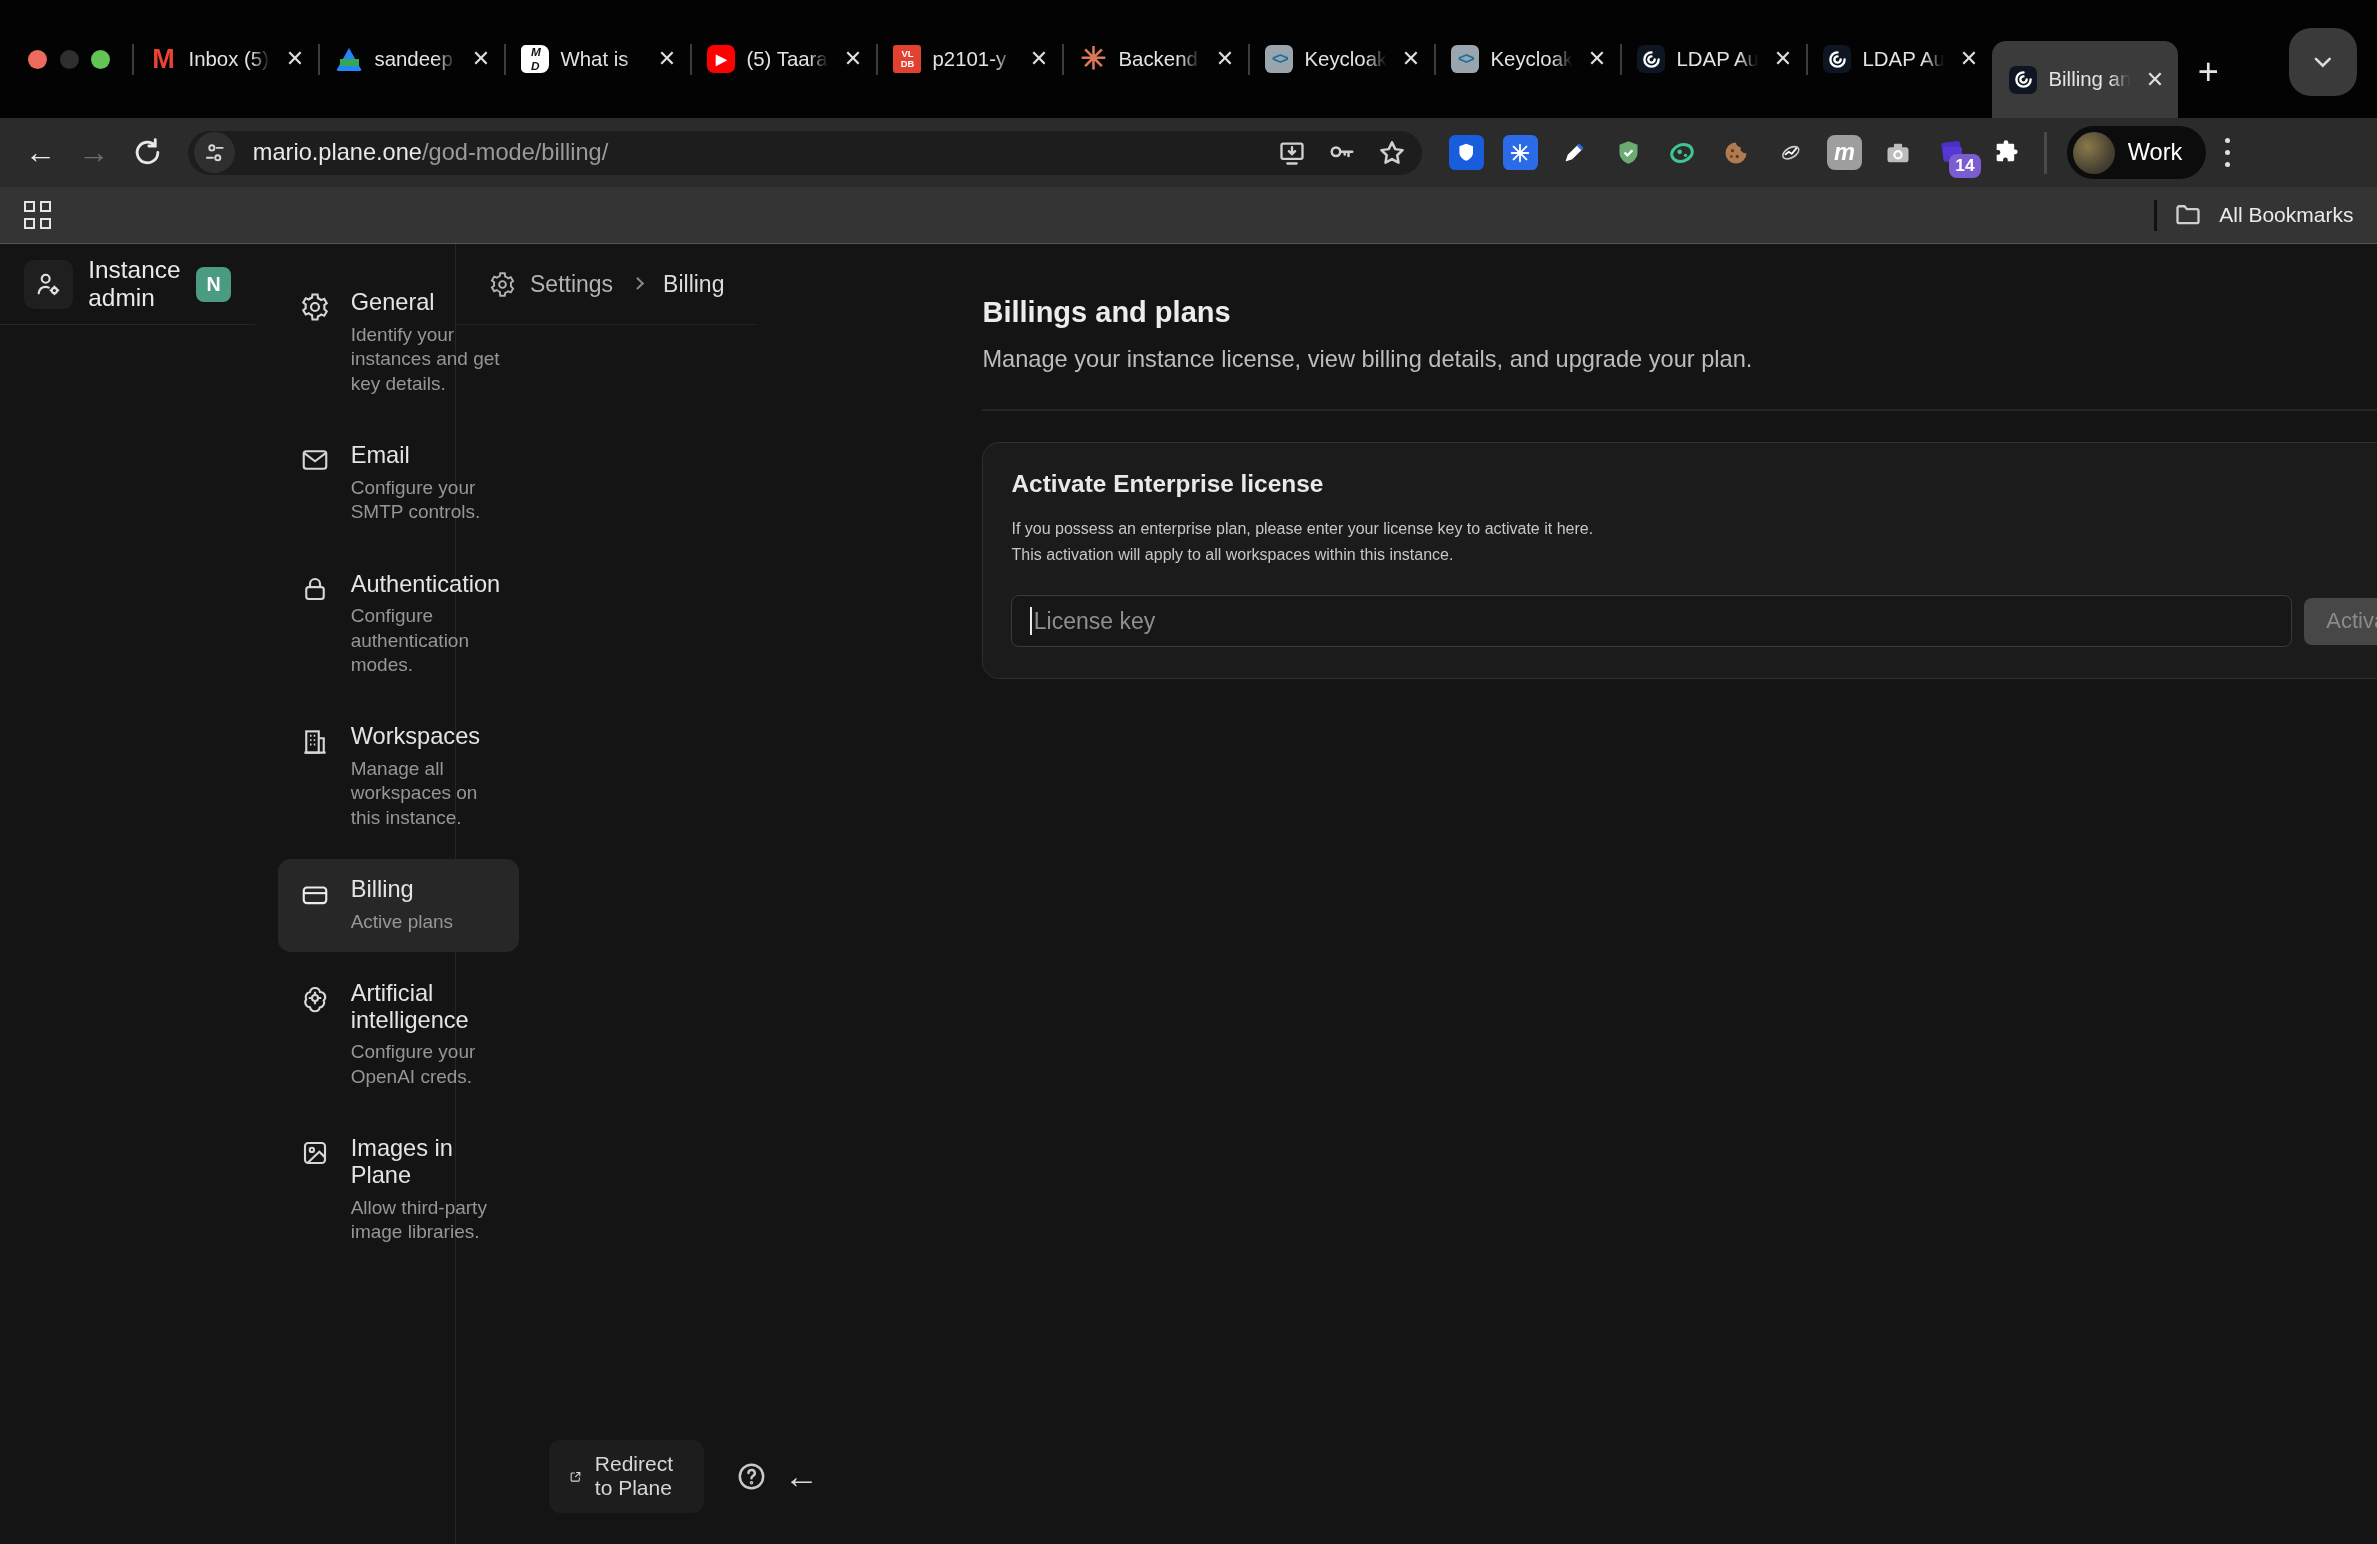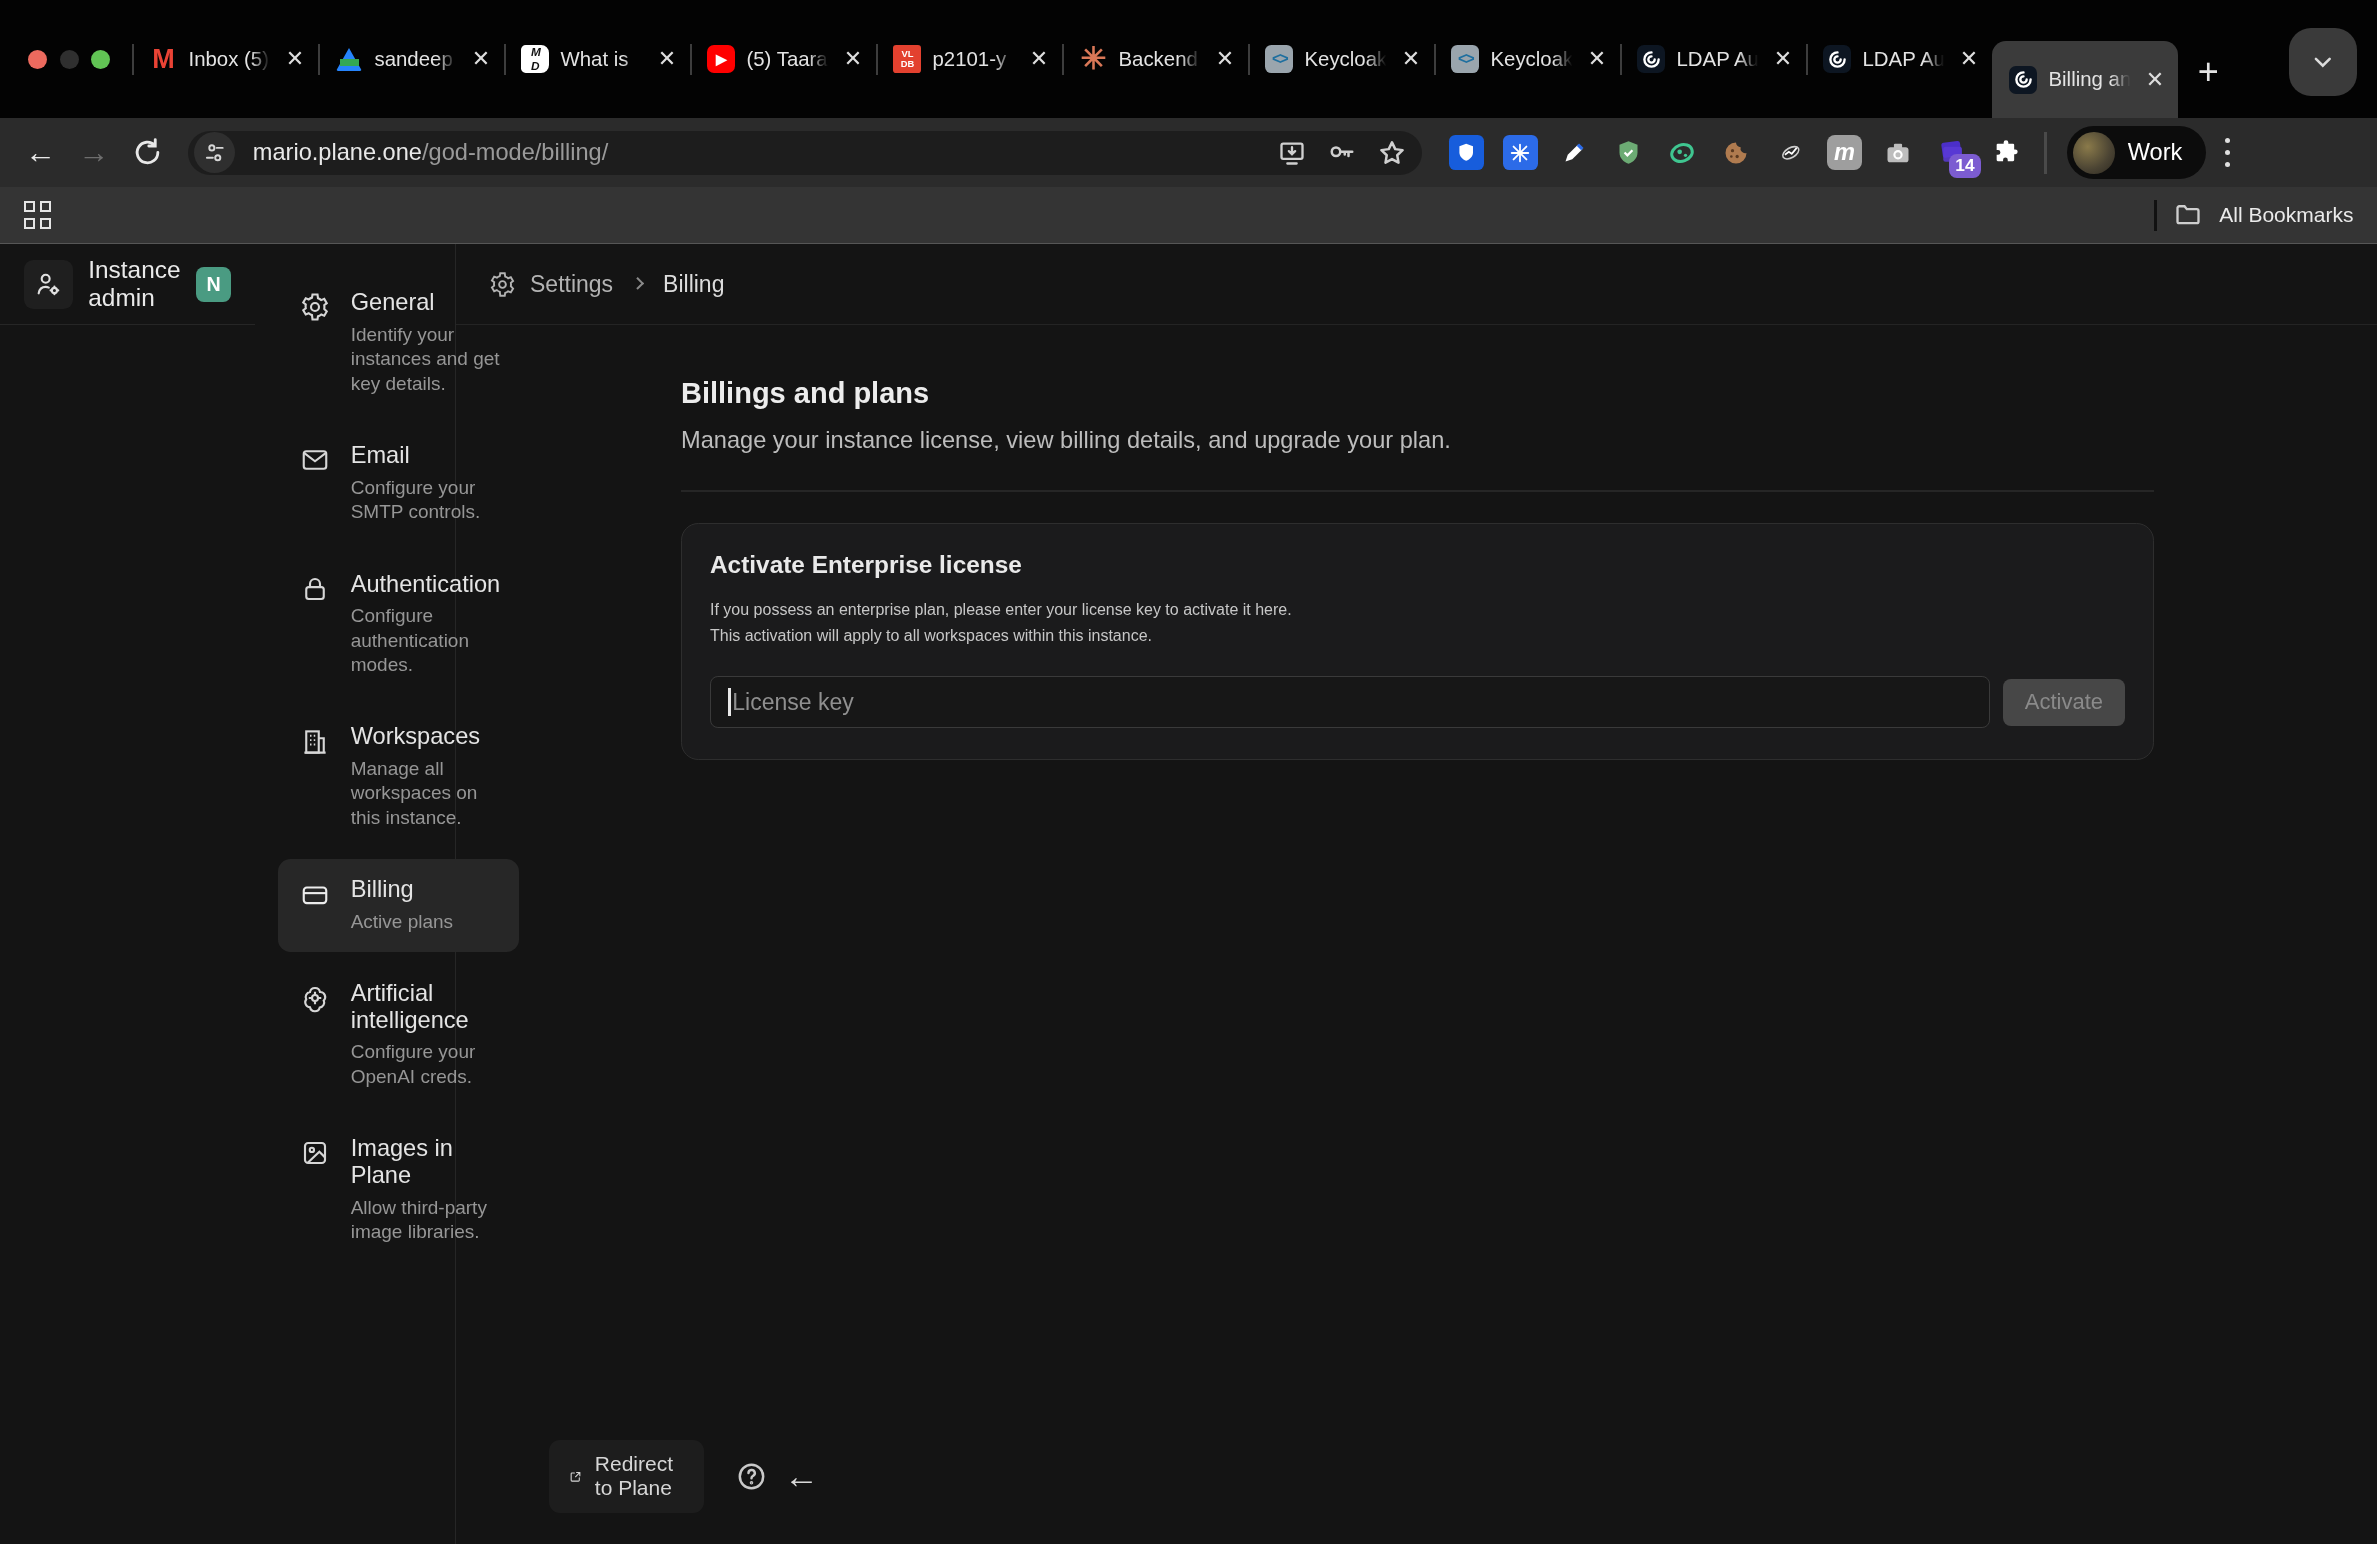--- a/index.html
+++ b/index.html
@@ -76,21 +76,21 @@
   .sb-text { display:flex; flex-direction:column; gap:6.3px; }
   .sb-label { font-size:23.6px; color:#e4e4e4; font-weight:500; }
   .sb-desc { font-size:19px; color:#969696; line-height:1.3; max-width:299px; }
   .sb-footer { margin-top:auto; display:flex; align-items:center; padding:0 28px 31px 6px; gap:15.7px; }
   .redirect { display:flex; align-items:center; gap:12.6px; background:#1d1d1d; border-radius:11px; padding:12.6px 20.4px; color:#d6d6d6; font-size:21px; font-weight:500; }
   .sb-footer .spacer { flex:1; }
   .iconbtn { color:#c9c9c9; display:flex; align-items:center; justify-content:center; }
   .arrowleft { font-size:35px; color:#d9d9d9; }
 
   
-  .content { flex:1; display:flex; flex-direction:column; min-width:0; }
+  .content { flex:1; display:flex; flex-direction:row; min-width:0; }
   .crumbbar { height:81px; border-bottom:1.6px solid #242424; display:flex; align-items:center; padding:0 33px; gap:14px; }
   .crumb { font-size:23px; color:#b3b3b3; display:flex; align-items:center; gap:11px; }
   .crumb-chevron { width:9.4px; height:9.4px; border-right:2.4px solid #8a8a8a; border-top:2.4px solid #8a8a8a; transform:rotate(45deg); margin:0 6.3px; }
   .crumb-current { font-size:23px; color:#dcdcdc; }
   .page { padding:52px 0 0 225px; }
   .page-title { font-size:29px; font-weight:700; color:#ececec; }
   .page-sub { font-size:23.6px; color:#bdbdbd; margin-top:17.3px; }
   .page-divider { width:1473px; height:1.6px; background:#262626; margin-top:36px; }
   .card { width:1473px; margin-top:31px; background:#1b1b1c; border:1.6px solid #2e2e2e; border-radius:17.3px; padding:27px 28px 31px; }
   .card-title { font-size:24.4px; font-weight:700; color:#e9e9e9; }

